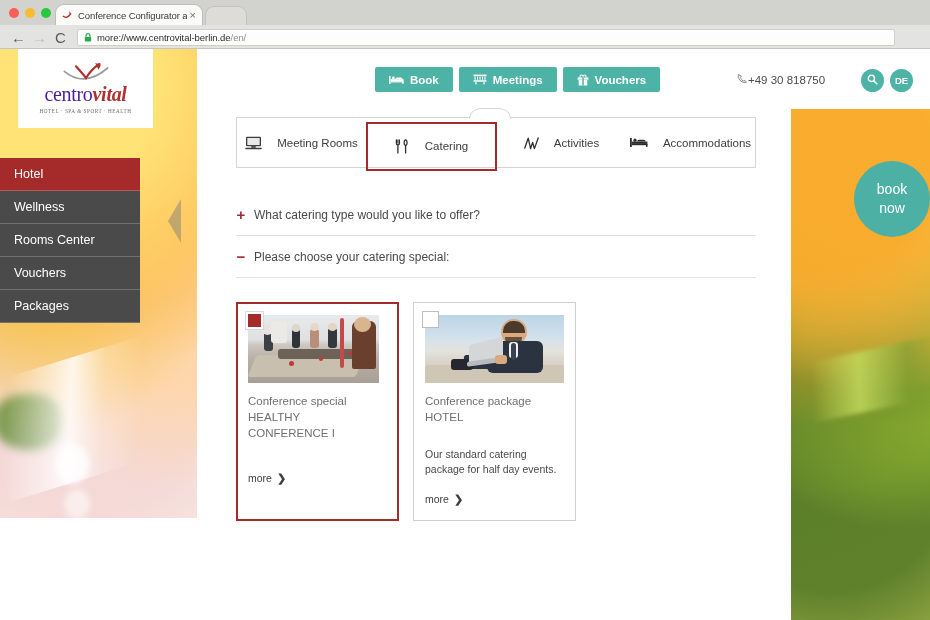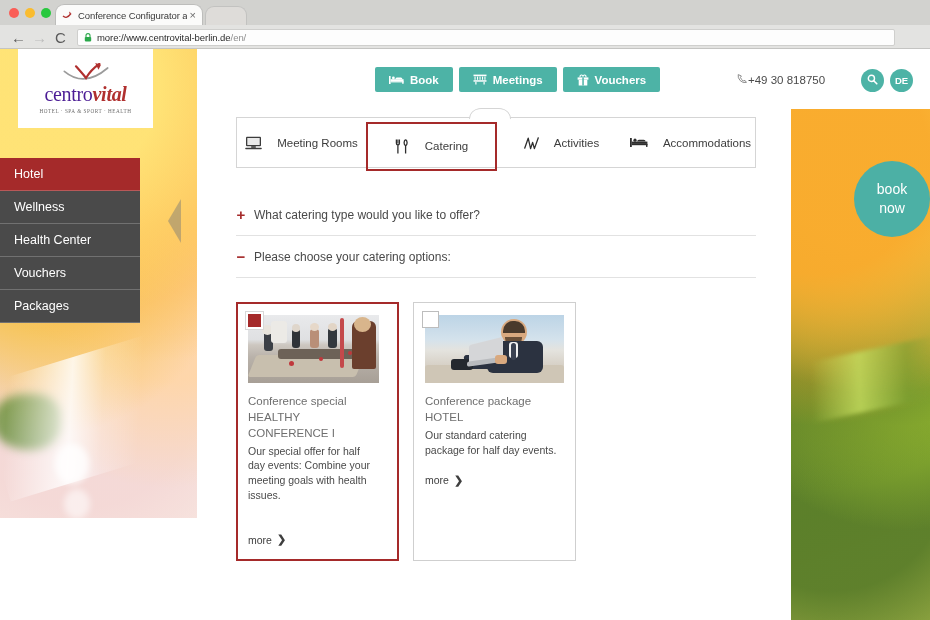--- a/index.html
+++ b/index.html
@@ -241,21 +241,21 @@
     background:
       linear-gradient(180deg, #bcd4e6 0%, #d4e2ec 36%, #e4e3de 52%, #d8d2c8 72%, #cfc7ba 100%);
   }
   .fig { position: absolute; border-radius: 3px; }
 
   .card-title {
     font-size: 11.5px; color: #6f6f6f; line-height: 1.38; margin-top: 11px;
     white-space: pre-line;
   }
   .card-desc {
-    font-size: 10.5px; color: #4a4a4a; line-height: 1.42; margin-top: 2px;
+    font-size: 10.5px; color: #4a4a4a; line-height: 1.42; margin-top: 21px;
   }
   .card-more {
     font-size: 10.5px; color: #3e3e3e; margin-top: 16px;
     display: flex; align-items: center; gap: 5px;
   }
   .chev { font-size: 11px; font-weight: bold; }
   .card.selected .card-more { margin-top: 30px; }
 </style>
 </head>
 <body>
@@ -322,21 +322,21 @@
     </div>
 
     <div class="sidebar">
       <div class="side-item active">
           <span>Hotel</span>
         </div>
       <div class="side-item">
           <span>Wellness</span>
         </div>
       <div class="side-item">
-          <span>Health Center</span>
+          <span>Rooms Center</span>
         </div>
       <div class="side-item">
           <span>Vouchers</span>
         </div>
       <div class="side-item">
           <span>Packages</span>
         </div>
     </div>
     <div class="side-arrow"></div>
 
@@ -462,21 +462,21 @@
         </div>
       </div>
 
       <div class="accordion acc-first">
         <span class="acc-sign">+</span>
         <span class="acc-label">What catering type would you like to offer?</span>
       </div>
 
       <div class="accordion">
         <span class="acc-sign">−</span>
-        <span class="acc-label">Please choose your catering options:</span>
+        <span class="acc-label">Please choose your catering special:</span>
       </div>
 
       <div class="cards">
 
         <div class="card selected">
           <div class="card-check on"></div>
           <div class="card-img img-meeting">
             <div class="fig" style="left:4px;  top:40px; width:108px; height:22px; background:#c8bfae; transform:skewX(-22deg);"></div>
             <div class="fig" style="left:30px; top:34px; width:96px;  height:10px; background:#6d6257;"></div>
             <div class="fig" style="left:16px; top:16px; width:9px;   height:20px; background:#3b3f46;"></div>
@@ -491,21 +491,20 @@
             <div class="fig" style="left:106px;top:2px;  width:17px;  height:15px; background:#d8b58c; border-radius:50%;"></div>
             <div class="fig" style="left:92px; top:3px;  width:4px;   height:50px; background:#c4494b;"></div>
             <div class="fig" style="left:23px; top:6px;  width:16px;  height:22px; background:#eceae6;"></div>
             <div class="fig" style="left:41px; top:46px; width:5px;   height:5px;  background:#c0383c; border-radius:50%;"></div>
             <div class="fig" style="left:71px; top:42px; width:4px;   height:4px;  background:#c0383c; border-radius:50%;"></div>
             <div class="fig" style="left:100px;top:36px; width:4px;   height:4px;  background:#c0383c; border-radius:50%;"></div>
           </div>
           <div class="card-title">Conference special
 HEALTHY
 CONFERENCE I</div>
-          <div class="card-desc">Our special offer for half day events: Combine your meeting goals with health issues.</div>
           <div class="card-more">
             <span>more</span>
             <span class="chev">❯</span>
           </div>
         </div>
 
         <div class="card">
           <div class="card-check"></div>
           <div class="card-img img-basic">
             <div class="fig" style="left:0; top:50px; width:100%; height:18px; background:#cfc6b6;"></div>

